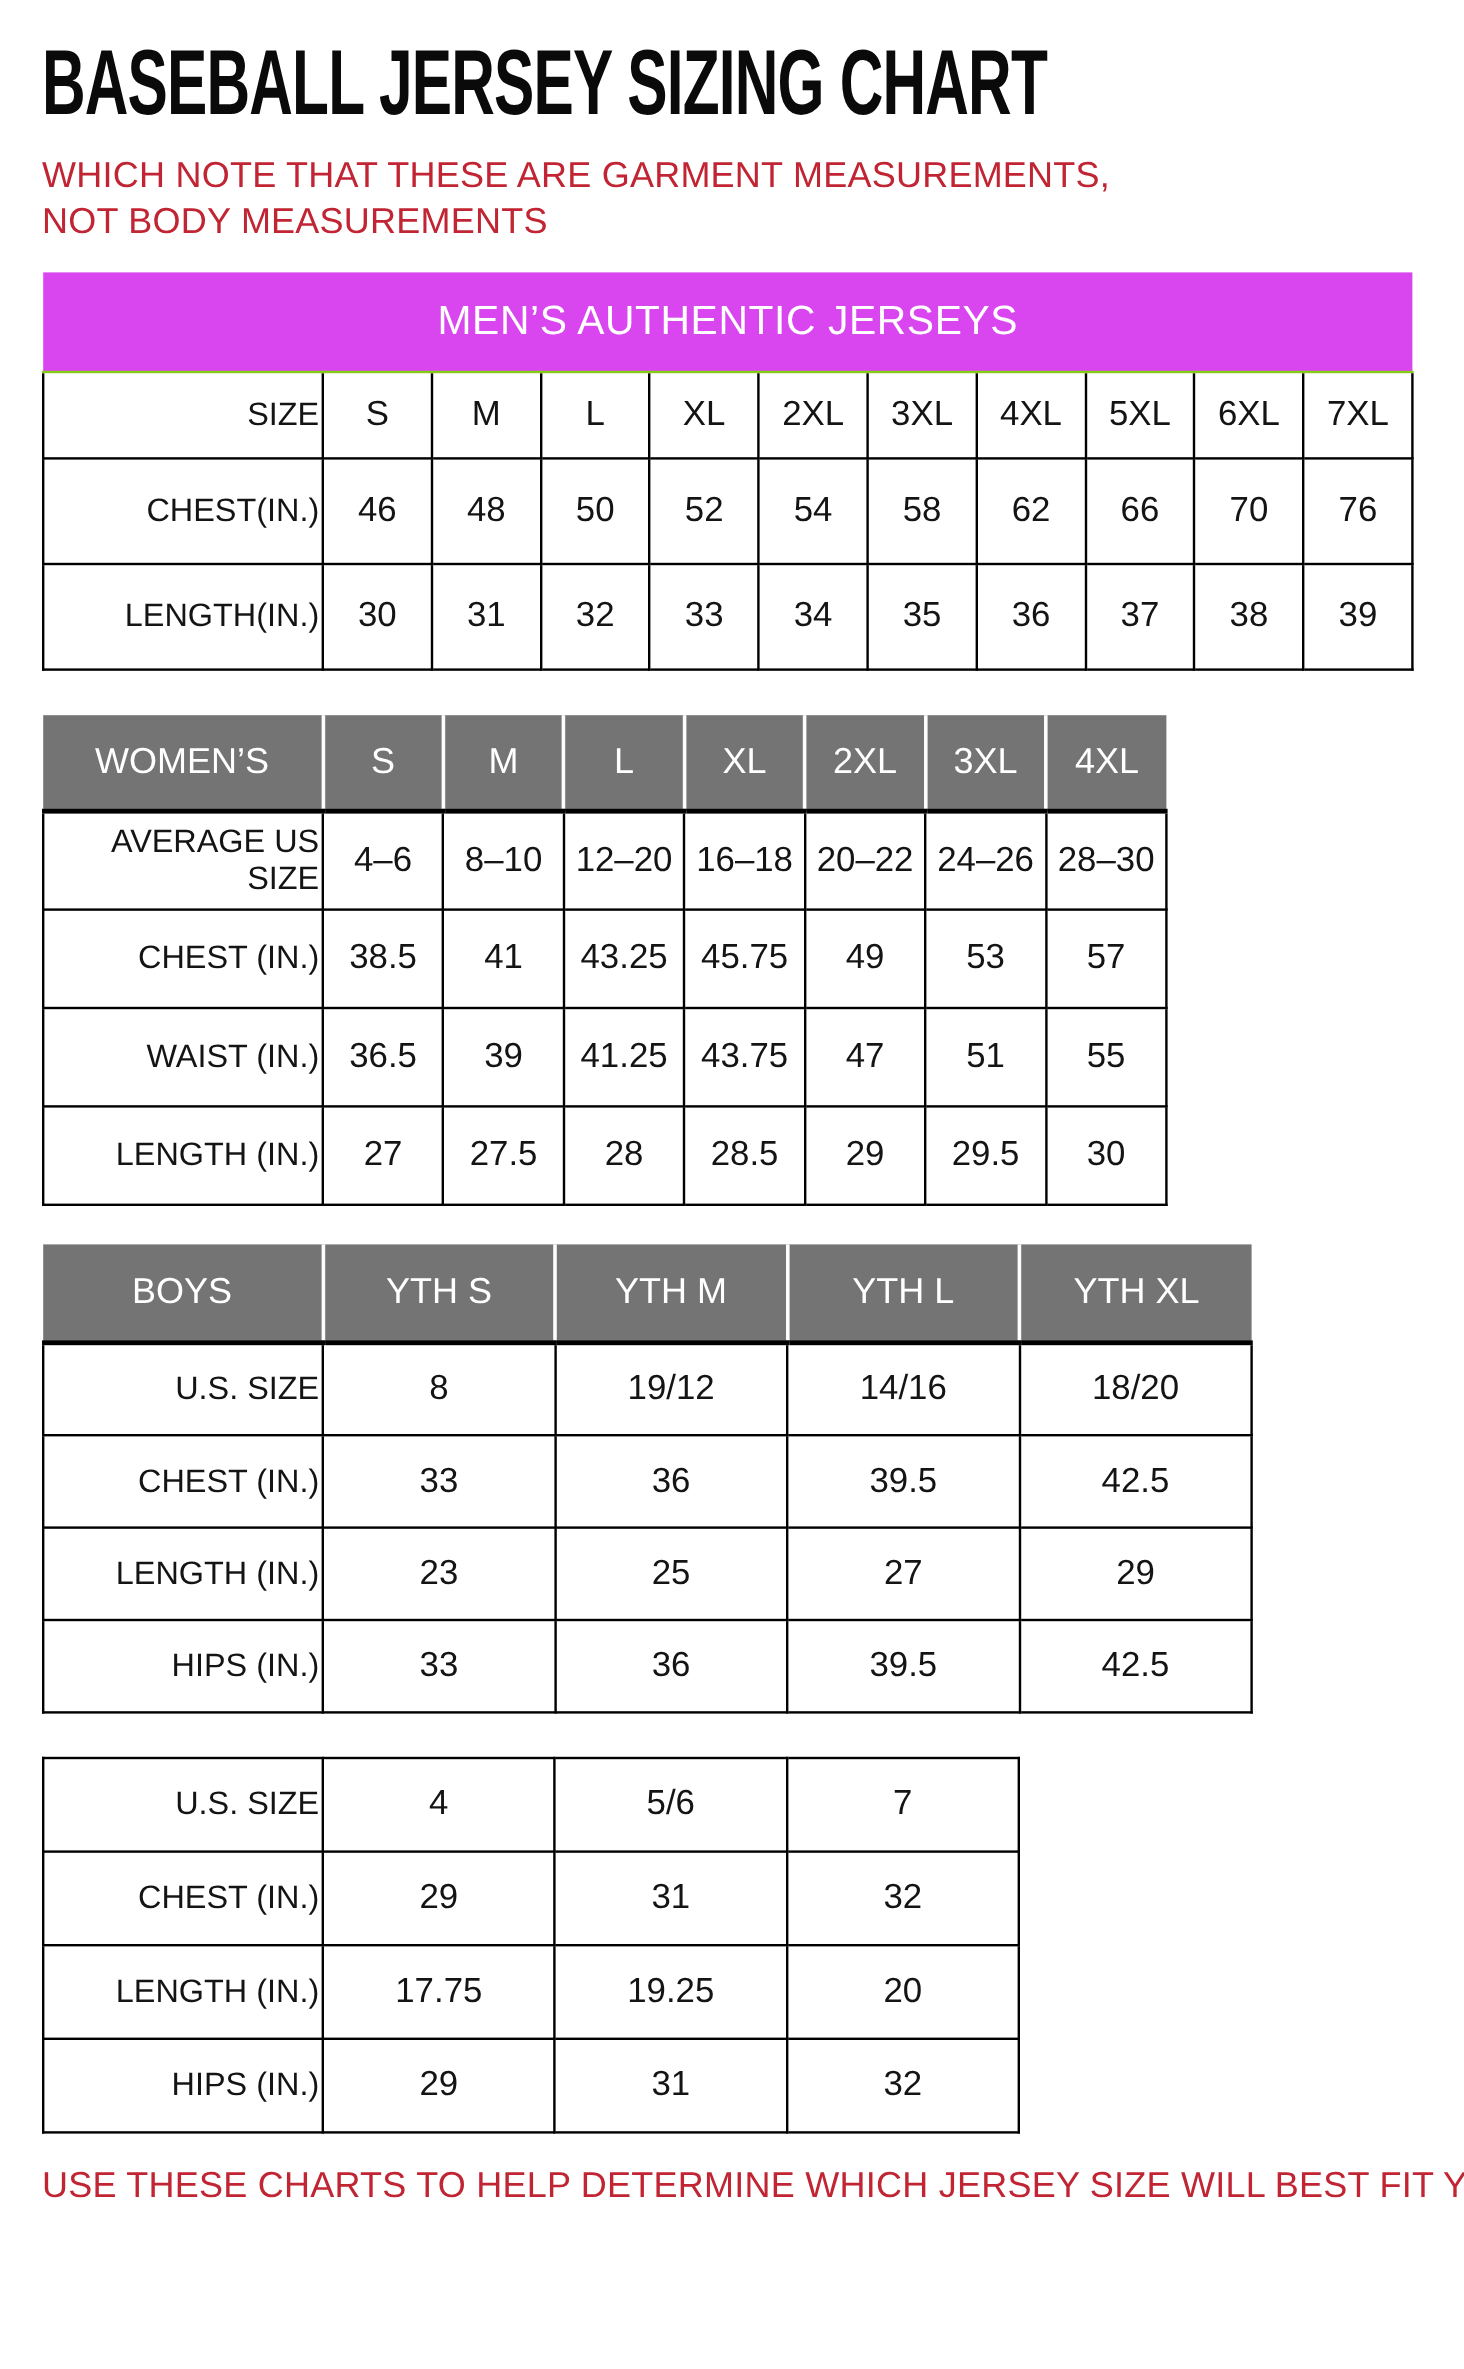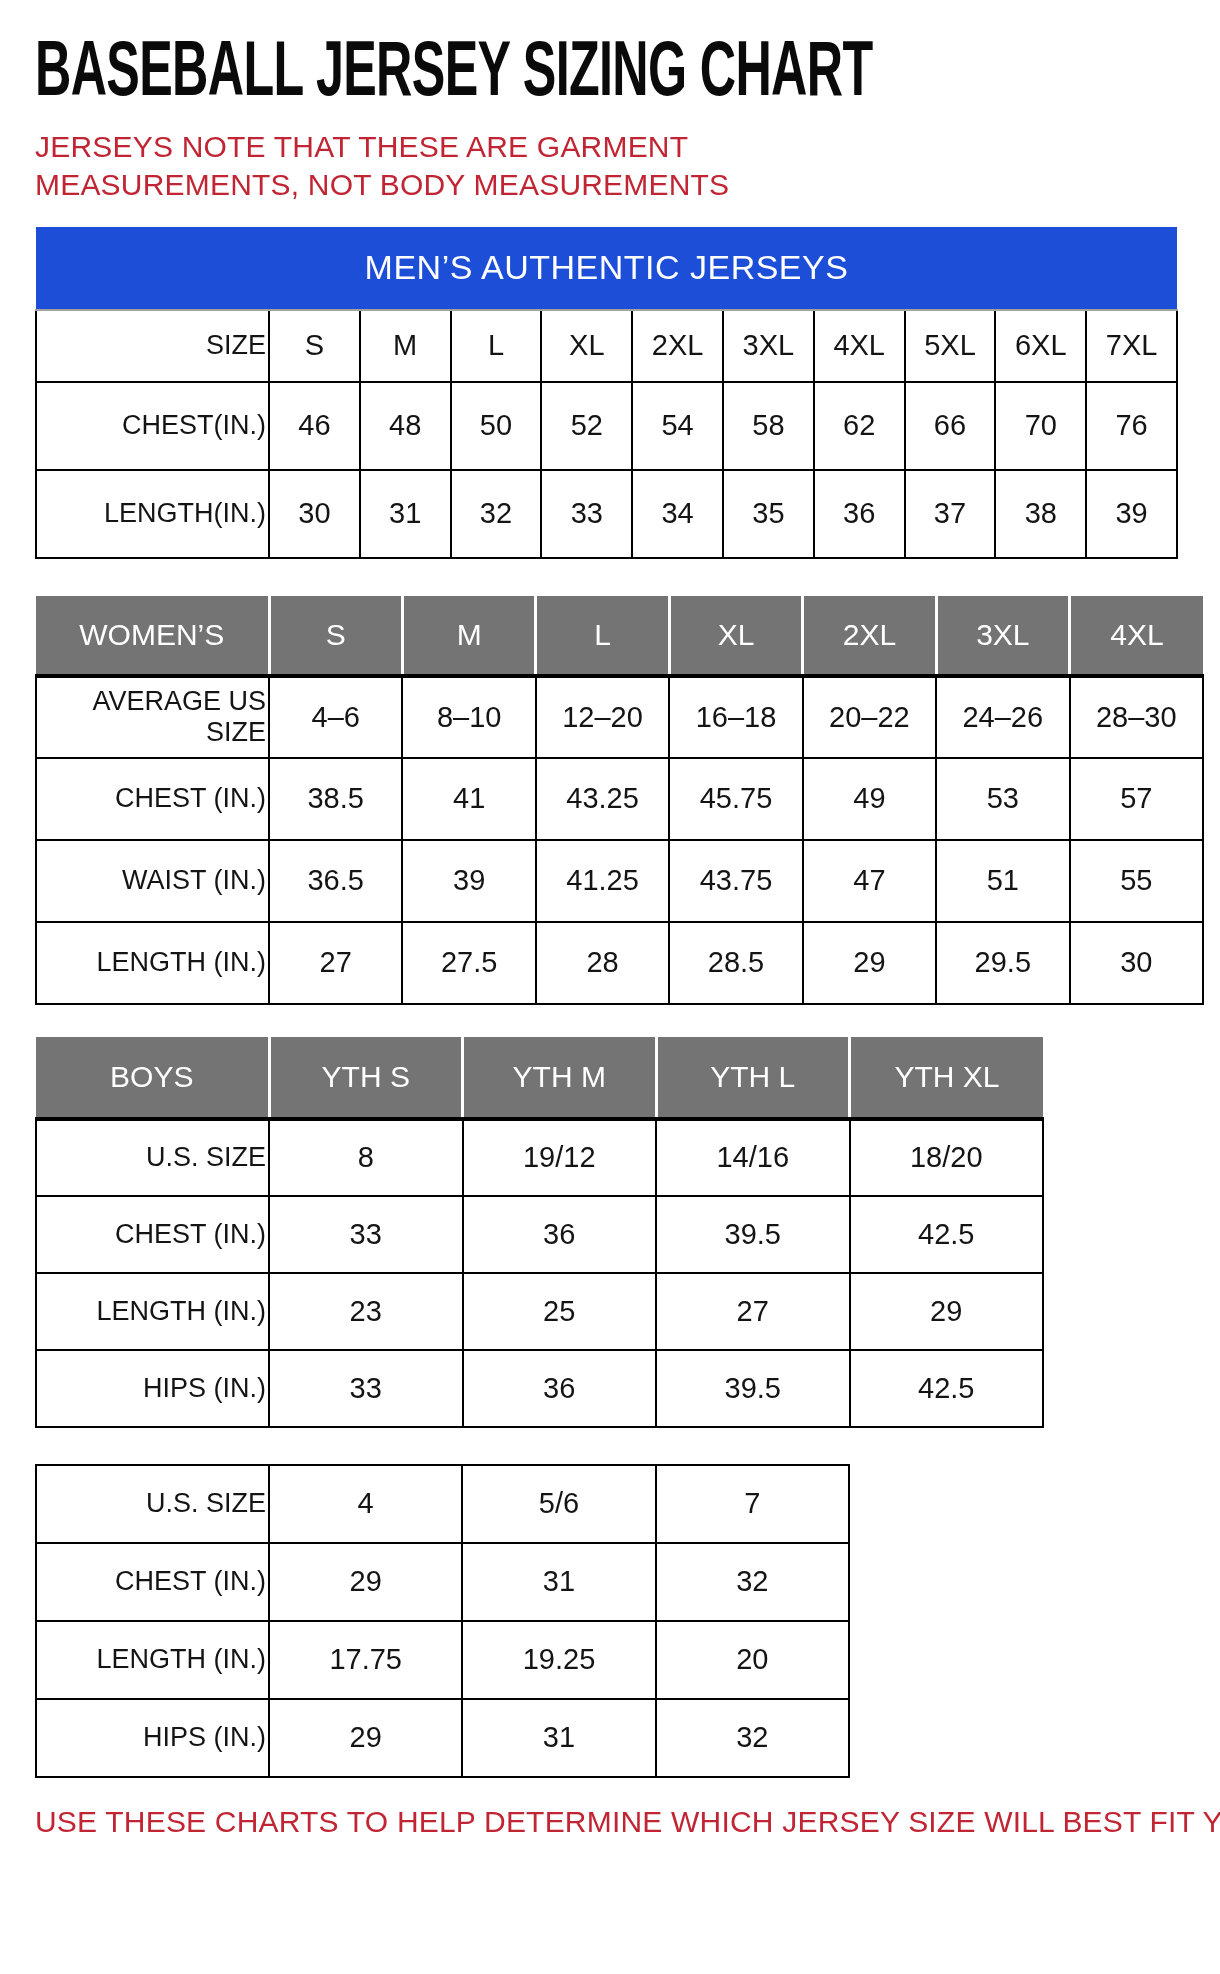--- a/index.html
+++ b/index.html
@@ -43,59 +43,59 @@
   
   table.sz { border-collapse:collapse; table-layout:fixed; }
   .sz td {
     border:2px solid #000;
     text-align:center; vertical-align:middle;
     padding:0 2px; color:#141414;
   }
   col.labelcol { width:233px; }
 
   td.banner {
-    background:#1d4ed8; color:#ffffff;
-    border:none; border-bottom:2px solid #a3a3a3;
+    background:#d946ef; color:#ffffff;
+    border:none; border-bottom:2px solid #84cc16;
     font-size:34px; letter-spacing:0.5px;margin-top:43px;
   }
   tr.hdr-row td {
     background:#747474; color:#ffffff;
     border:none; border-bottom:4px solid #000;
     font-size:30px;
   }
   tr.hdr-row td + td { border-left:3px solid #fdfdfd; }
 
   td.lbl { font-size:27px;text-align:right; }
   td.val { font-size:29px; }
 
   .mens { width:1143px; margin-top:22px; }
   .mens .banner-row { height:83px; }
   .mens tr:nth-child(2) { height:72px; }
   .mens .data-row { height:88px; }
 
-  .womens { width:1169px; margin-top:37px; }
+  .womens { width:938px; margin-top:37px; }
   .womens .hdr-row { height:80px; }
   .womens .data-row { height:82px; }
 
   .boys { width:1009px; margin-top:32px; }
   .boys .hdr-row { height:82px; }
   .boys .data-row { height:77px; }
 
   .pre { width:815px; margin-top:36px; }
   .pre .hdr-row { height:81px; }
   .pre .data-row { height:78px; }
 </style>
 </head>
 <body>
 
 <div class="title">
   <span class="title-inner">BASEBALL JERSEY SIZING CHART</span>
 </div>
 
-<p class="note">JERSEYS NOTE THAT THESE ARE GARMENT MEASUREMENTS, NOT BODY MEASUREMENTS</p>
+<p class="note">WHICH NOTE THAT THESE ARE GARMENT MEASUREMENTS, NOT BODY MEASUREMENTS</p>
 
 <table class="sz mens">
     <colgroup>
       <col class="labelcol">
       <col>
       <col>
       <col>
       <col>
       <col>
       <col>

